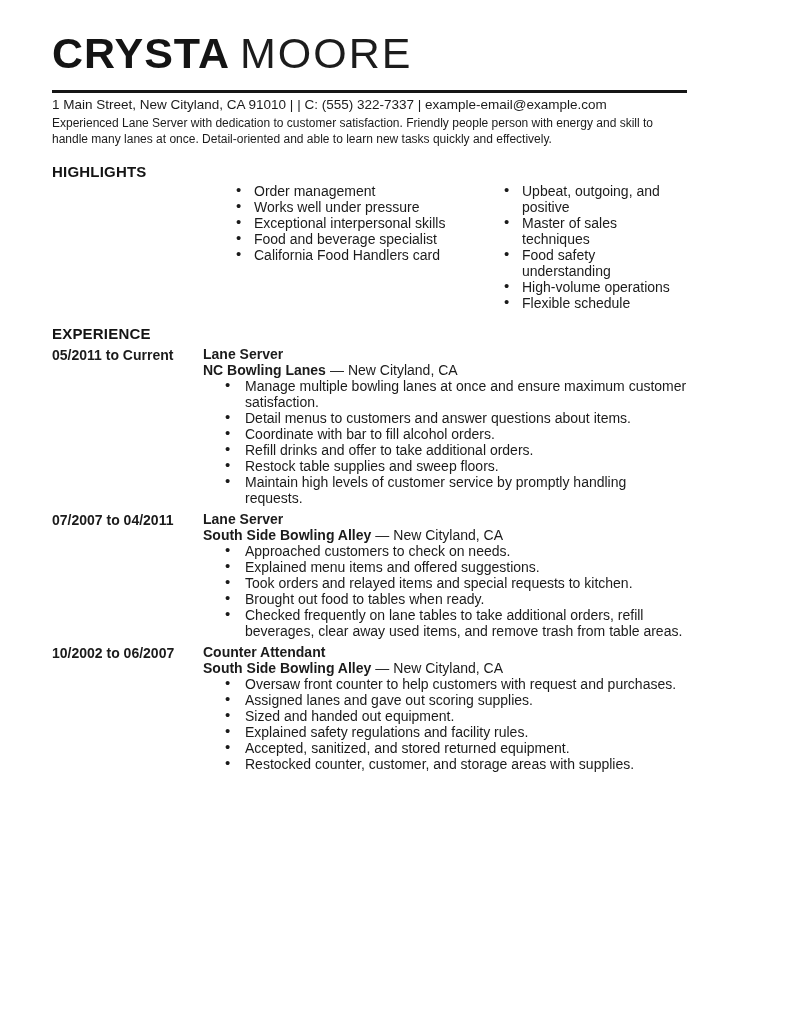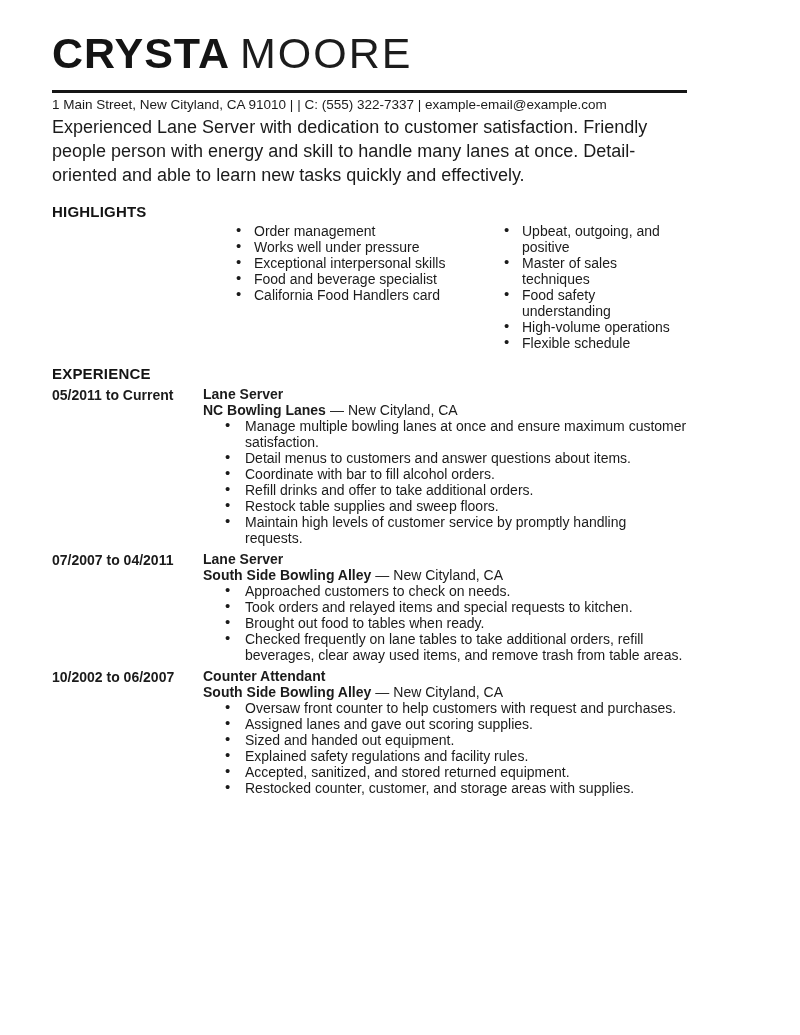--- a/index.html
+++ b/index.html
@@ -21,21 +21,21 @@
 
   
   .section-heading {
     font-size: 15px; font-weight: 800; letter-spacing: 0.2px;
     margin: 0; color: #141414; line-height: 16px;
   }
   .summary-heading   { margin-top: 16px; }
   .highlights-heading{ margin-top: 17px; }
   .experience-heading{ margin-top: 15px; }
 
-  .summary-text { font-size: 18px; line-height: 24px; margin: 2px 0 0 0; max-width: 675px; }
+  .summary-text { font-size: 12px; line-height: 16px; margin: 2px 0 0 0; max-width: 675px; }
 
   
   ul.bullets { list-style: none; margin: 0; padding: 0; font-size: 14px; line-height: 16px; }
   ul.bullets li { position: relative; padding-left: 22px; }
   ul.bullets li::before { content: "\2022"; position: absolute; left: 4px; top: -1px; font-size: 15px; }
 
   
   .highlights-columns { display: flex; margin: 3px 0 0 180px; }
   .highlights-col-left  { width: 268px; flex: 0 0 268px; }
   .highlights-col-right { flex: 1; }
@@ -103,20 +103,21 @@
 
   <div class="job">
     <div class="job-dates">07/2007 to 04/2011</div>
     <div class="job-info">
       <div class="job-title">Lane Server</div>
       <div class="job-companyline">
         <span class="job-company">South Side Bowling Alley</span><span class="job-sep">—</span><span class="job-location">New Cityland, CA</span>
       </div>
       <ul class="bullets">
         <li>Approached customers to check on needs.</li>
+        <li>Explained menu items and offered suggestions.</li>
         <li>Took orders and relayed items and special requests to kitchen.</li>
         <li>Brought out food to tables when ready.</li>
         <li>Checked frequently on lane tables to take additional orders, refill beverages, clear away used items, and remove trash from table areas.</li>
       </ul>
     </div>
   </div>
 
   <div class="job">
     <div class="job-dates">10/2002 to 06/2007</div>
     <div class="job-info">

